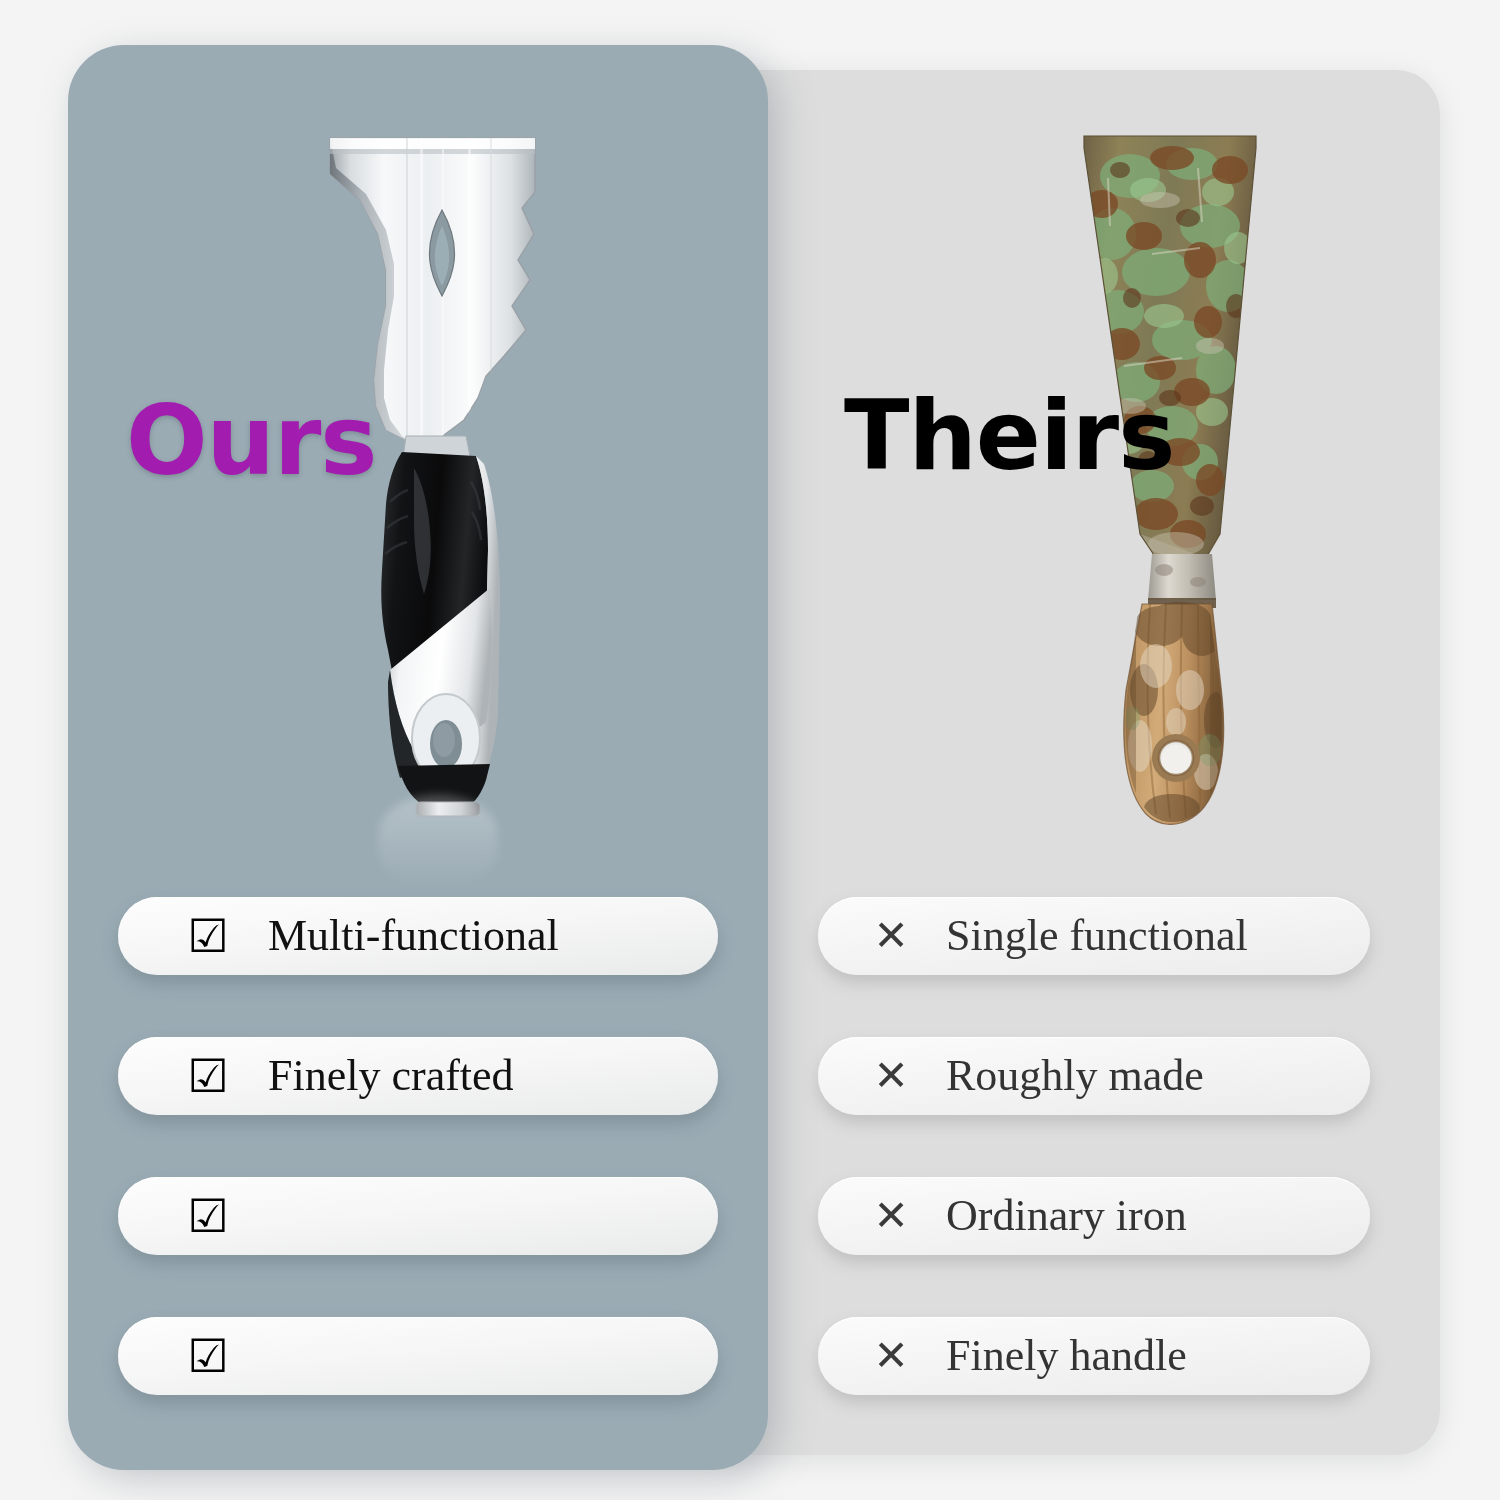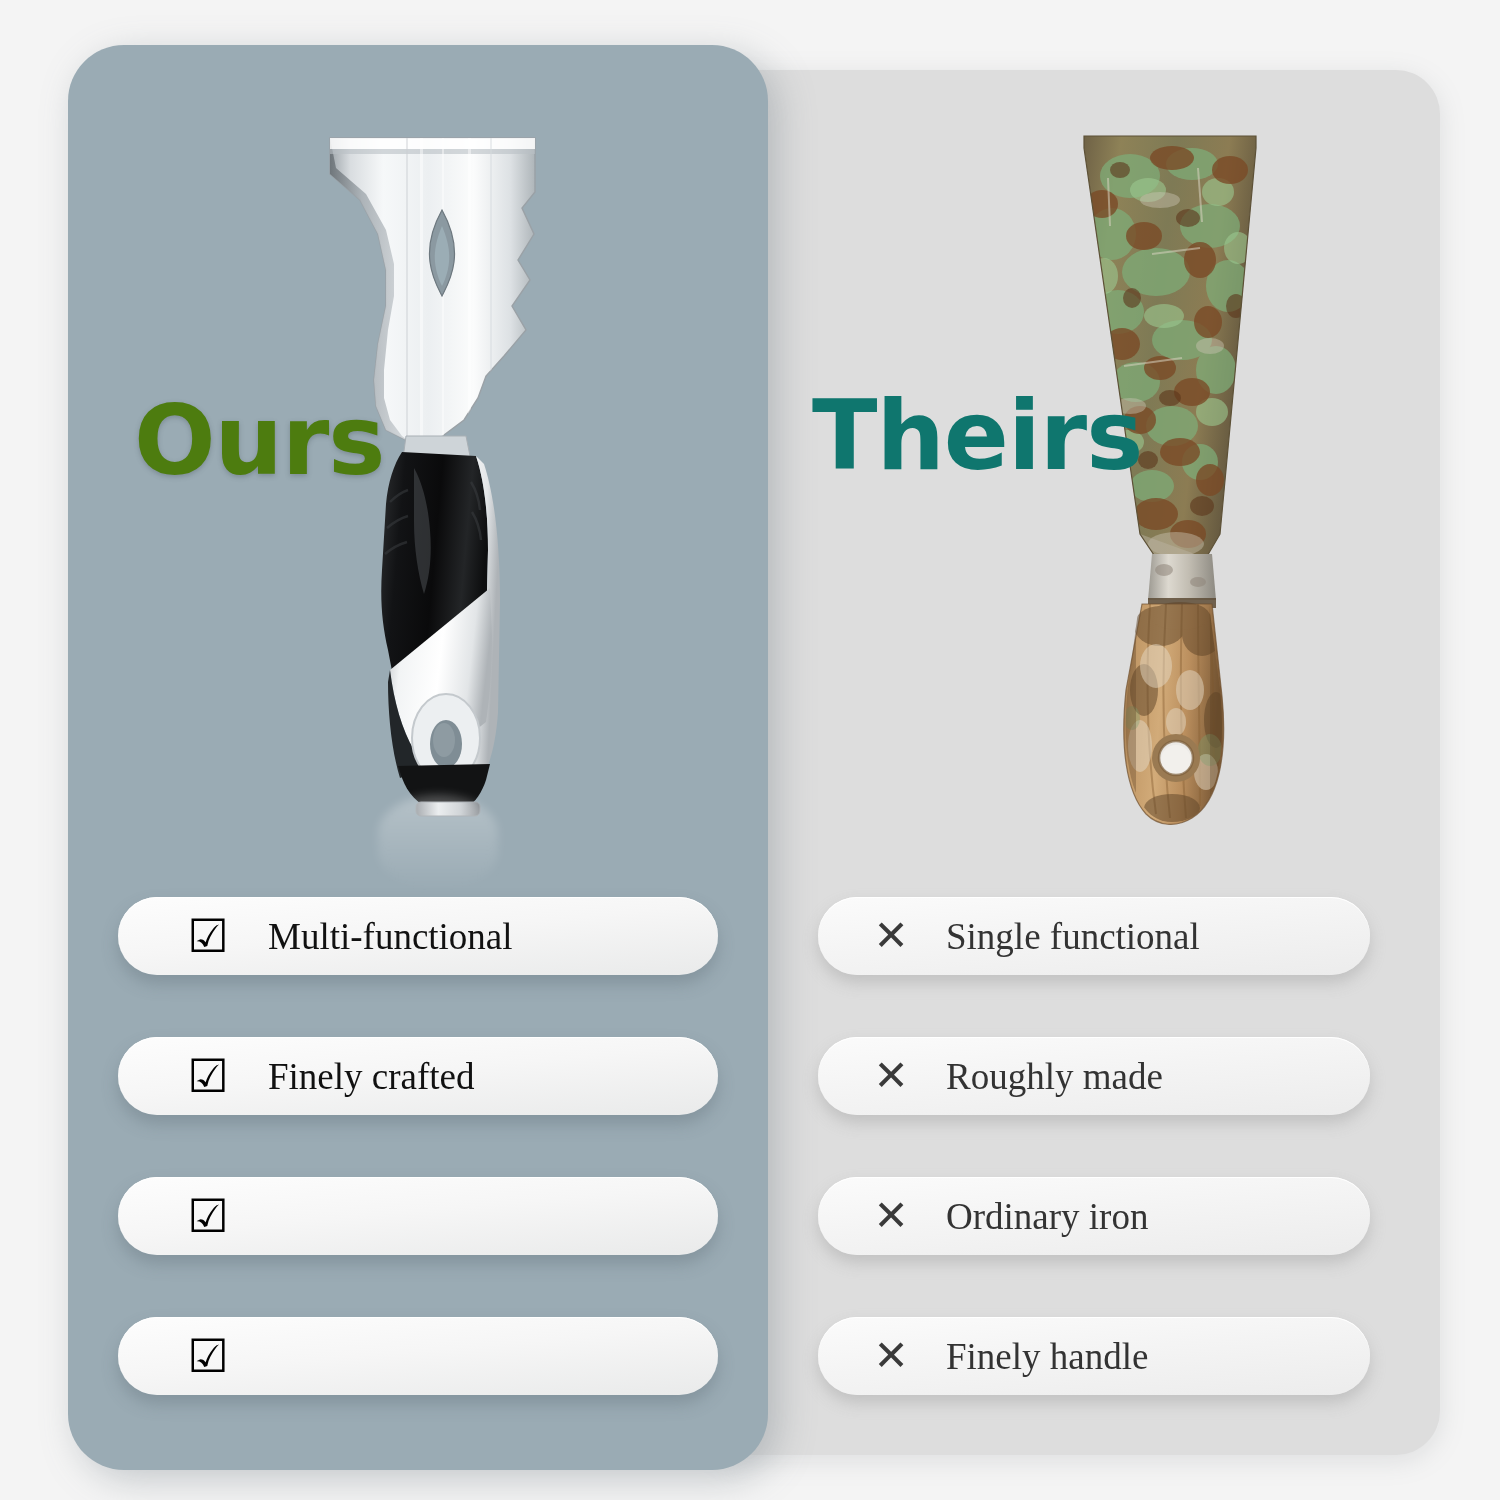--- a/index.html
+++ b/index.html
@@ -42,29 +42,29 @@
   .heading {
     position: absolute;
     font-family: "DejaVu Sans", "Liberation Sans", sans-serif;
     font-weight: bold;
     font-size: 96px;
     letter-spacing: -1px;
     line-height: 1;
     white-space: nowrap;
   }
   .heading-ours {
-    left: 134px;
+    left: 126px;
     top: 393px;
-    color: #4d7c0f;
+    color: #a21caf;
     text-shadow: 0 2px 5px rgba(70,82,90,0.35);
   }
   .heading-theirs {
-    left: 812px;
+    left: 844px;
     top: 388px;
-    color: #0f766e;
+    color: #000000;
   }
 
   
   .product {
     position: absolute;
   }
 
   
   #tool-ours { left: 290px; top: 130px; width: 300px; height: 690px; }
 
@@ -107,21 +107,21 @@
   .mark-cross {
     width: 110px;
     font-family: "DejaVu Sans", sans-serif;
     font-size: 42px;
     font-weight: bold;
     color: #3a3a3a;
     margin-left: 18px;
   }
   .pill-label {
     font-family: "Liberation Serif", "DejaVu Serif", serif;
-    font-size: 37px;
+    font-size: 44px;
     line-height: 1;
     white-space: nowrap;
   }
   .label-ours { color: #111111; }
   .label-theirs { color: #333333; }
 
   
   .reflection {
     position: absolute;
     left: 378px;

